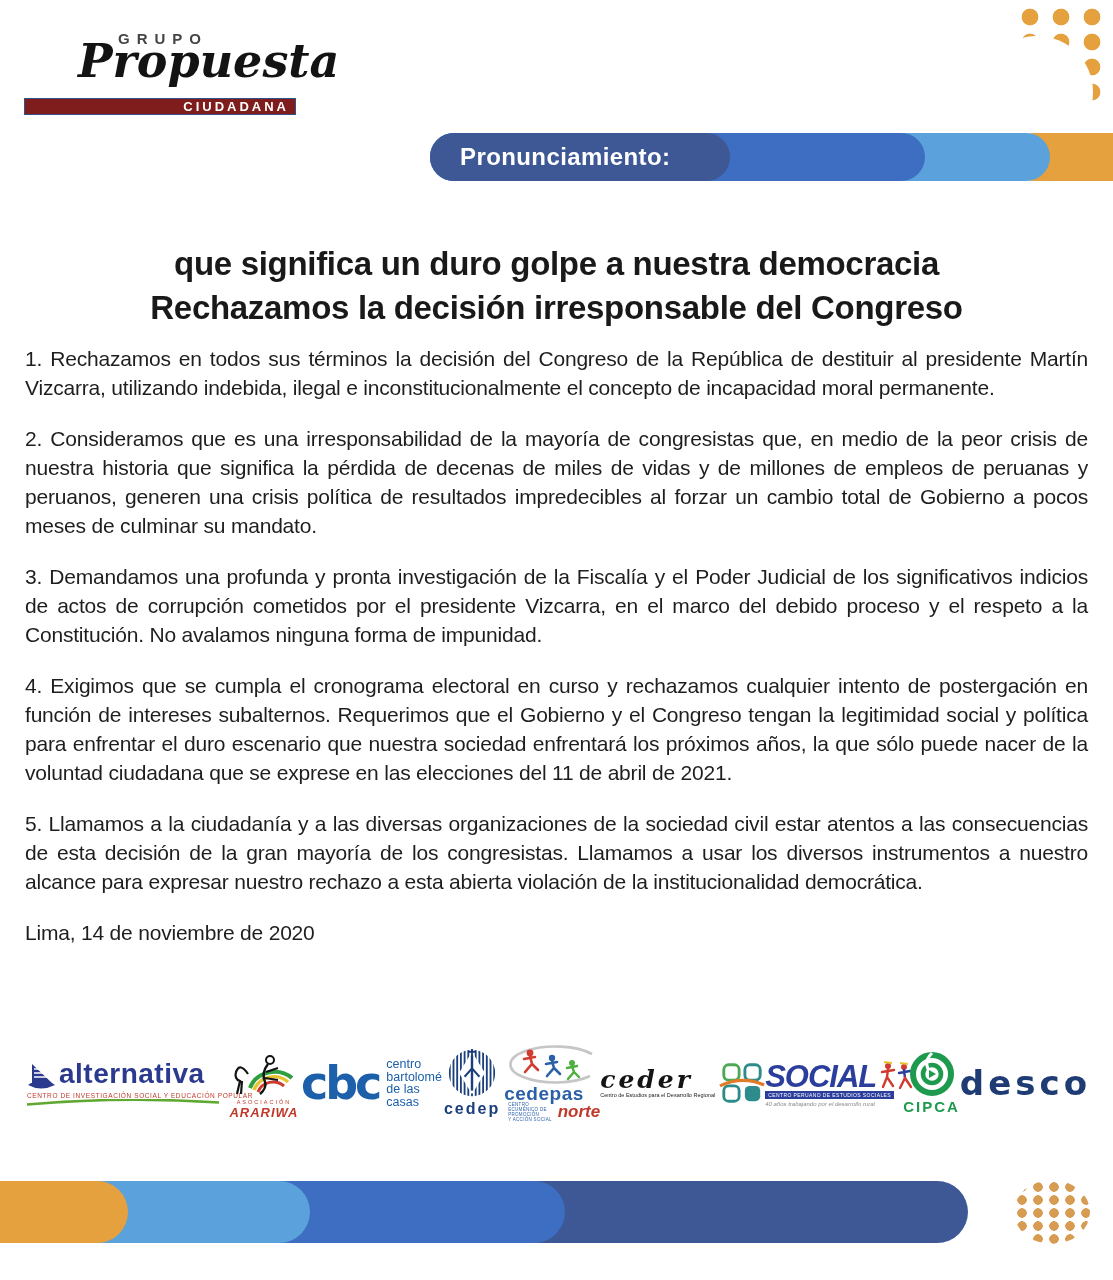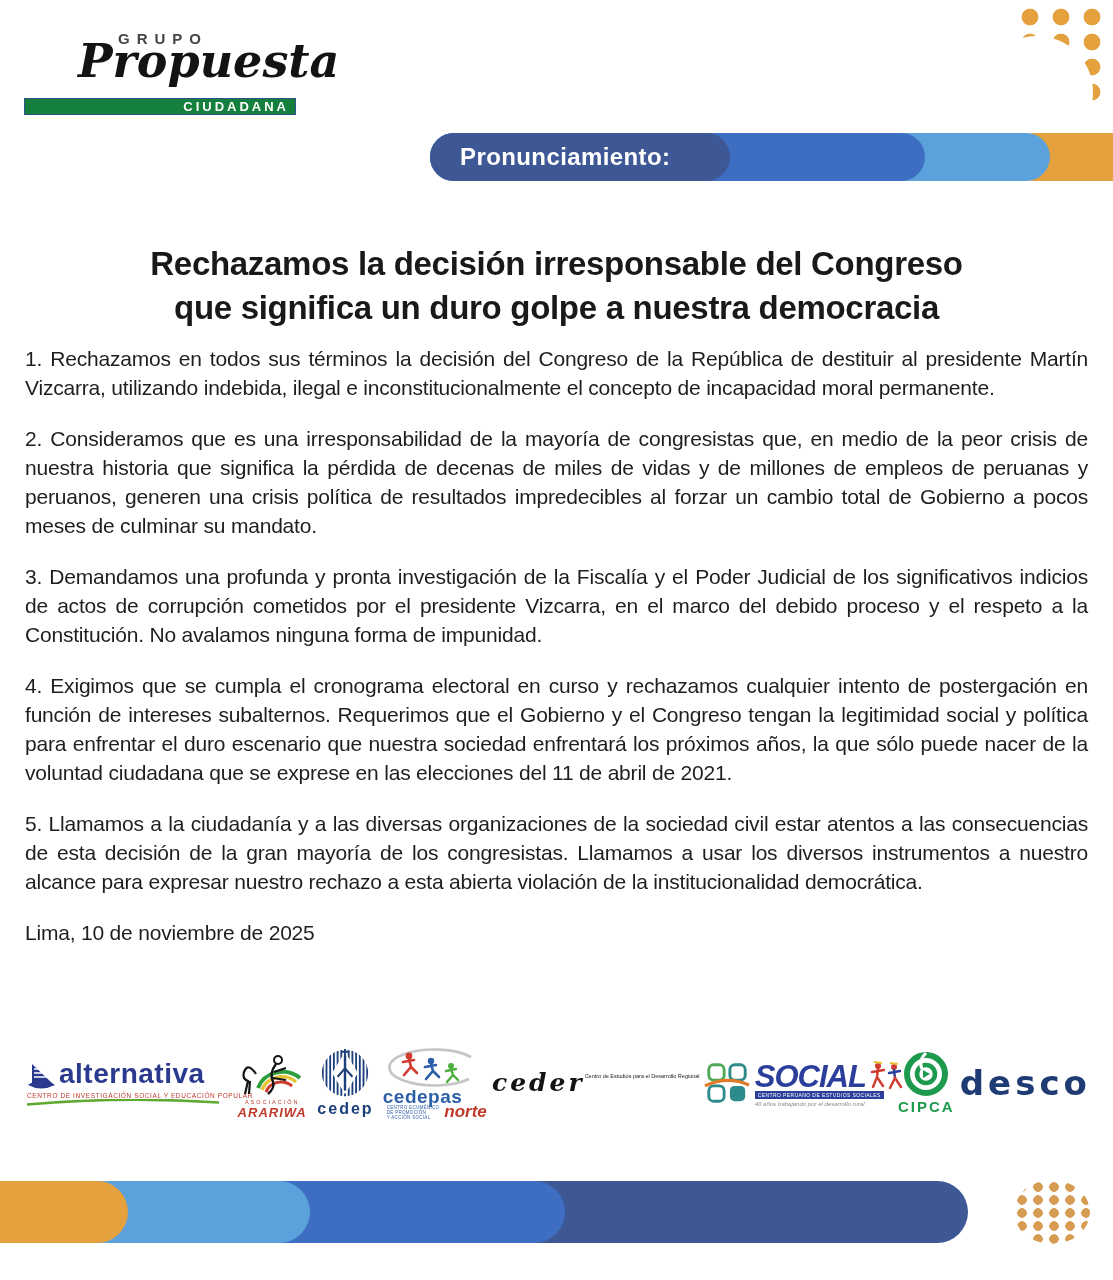--- a/index.html
+++ b/index.html
@@ -8,21 +8,21 @@
     background:#ffffff;overflow:hidden;
     font-family:"Liberation Sans",sans-serif;color:#1f1f1f;
   }
 
   
   .logo{position:absolute;top:10px;left:20px;width:290px;height:110px;}
   .logo-grupo{position:absolute;top:20px;left:98px;font-size:15px;font-weight:bold;
     letter-spacing:7px;color:#454545;}
   .logo-script{position:absolute;top:24px;left:58px;font-family:"DejaVu Serif",serif;
     font-style:italic;font-weight:bold;font-size:46px;color:#131313;z-index:2;}
-  .logo-bar{position:absolute;left:4px;top:88px;width:272px;height:17px;background:#15803d;
+  .logo-bar{position:absolute;left:4px;top:88px;width:272px;height:17px;background:#7f1d1d;
     border:1px solid #31538C;display:flex;justify-content:flex-end;align-items:center;
     padding-right:6px;box-sizing:border-box;}
   .logo-bar span{color:#fff;font-weight:bold;font-size:13px;letter-spacing:3px;}
 
   
   .dots-tr{position:absolute;top:8px;right:4px;width:88px;height:96px;
     background-image:radial-gradient(circle at 9px 9px,#E5A13D 8px,transparent 8.7px);
     background-size:31px 25px;}
   .dots-tr .cut{position:absolute;left:-40px;bottom:-44px;width:112px;height:112px;
     background:#fff;border-radius:50%;}
@@ -72,21 +72,21 @@
   .cedep-name{font-size:16px;font-weight:bold;color:#1B3F7A;letter-spacing:2px;margin-top:2px;}
   
   .p-cdp{width:108px;align-items:flex-start;}
   .cdp-name{font-size:19px;font-weight:bold;color:#2B5FA8;letter-spacing:.5px;line-height:16px;margin-left:4px;}
   .cdp-sub{display:flex;align-items:center;margin-left:8px;}
   .cdp-tags{display:flex;flex-direction:column;}
   .cdp-tag{font-size:4.5px;color:#2B5FA8;letter-spacing:.3px;}
   .cdp-norte{font-size:17px;font-weight:bold;font-style:italic;color:#C0392B;margin-left:2px;line-height:14px;}
   
   .p-ceder{flex-direction:row;align-items:center;gap:4px;}
-  .ceder-col{display:flex;align-items:flex-start;}
+  .ceder-col{display:flex;flex-direction:column;align-items:flex-start;}
   .ceder-name{font-family:"DejaVu Serif",serif;font-style:italic;font-weight:bold;
     font-size:25px;color:#141414;letter-spacing:3px;line-height:22px;}
   .ceder-tag{font-size:5.5px;color:#222;margin-top:1px;white-space:nowrap;}
   
   .p-cepes{align-items:flex-start;width:138px;}
   .cepes-top{display:flex;align-items:flex-end;gap:2px;}
   .cepes-name{font-size:31px;font-weight:bold;font-style:italic;color:#2B3E9B;
     letter-spacing:-1px;line-height:26px;}
   .cepes-bar{background:#2B3E9B;color:#fff;font-size:5px;letter-spacing:.4px;
     padding:1px 3px;margin-top:1px;white-space:nowrap;}
@@ -129,31 +129,31 @@
 
   <div class="banner">
     <div class="bl bl-orange"></div>
     <div class="bl bl-light"></div>
     <div class="bl bl-medium"></div>
     <div class="bl bl-dark"></div>
     <span class="banner-text">Pronunciamiento:</span>
   </div>
 
   <h1 class="title">
+    <span>que significa un duro golpe a nuestra democracia</span>
     <span>Rechazamos la decisión irresponsable del Congreso</span>
-    <span>que significa un duro golpe a nuestra democracia</span>
   </h1>
 
   <main class="bodytext">
     <p>1. Rechazamos en todos sus términos la decisión del Congreso de la República de destituir al presidente Martín Vizcarra, utilizando indebida, ilegal e inconstitucionalmente el concepto de incapacidad moral permanente.</p>
     <p>2. Consideramos que es una irresponsabilidad de la mayoría de congresistas que, en medio de la peor crisis de nuestra historia que significa la pérdida de decenas de miles de vidas y de millones de empleos de peruanas y peruanos, generen una crisis política de resultados impredecibles al forzar un cambio total de Gobierno a pocos meses de culminar su mandato.</p>
     <p>3. Demandamos una profunda y pronta investigación de la Fiscalía y el Poder Judicial de los significativos indicios de actos de corrupción cometidos por el presidente Vizcarra, en el marco del debido proceso y el respeto a la Constitución. No avalamos ninguna forma de impunidad.</p>
     <p>4. Exigimos que se cumpla el cronograma electoral en curso y rechazamos cualquier intento de postergación en función de intereses subalternos. Requerimos que el Gobierno y el Congreso tengan la legitimidad social y política para enfrentar el duro escenario que nuestra sociedad enfrentará los próximos años, la que sólo puede nacer de la voluntad ciudadana que se exprese en las elecciones del 11 de abril de 2021.</p>
     <p>5. Llamamos a la ciudadanía y a las diversas organizaciones de la sociedad civil estar atentos a las consecuencias de esta decisión de la gran mayoría de los congresistas. Llamamos a usar los diversos instrumentos a nuestro alcance para expresar nuestro rechazo a esta abierta violación de la institucionalidad democrática.</p>
-    <p class="dateline">Lima, 10 de noviembre de 2025</p>
+    <p class="dateline">Lima, 14 de noviembre de 2020</p>
   </main>
 
   <section class="partners">
     <div class="partners-row">
 
       <div class="partner p-alt">
         <div class="alt-top">
           <svg width="32" height="28" viewBox="0 0 32 28">
             <path d="M7 22 V3 L27 22 Z" fill="#2B3A8F"></path>
             <path d="M9 8 H16 M9 12 H20 M9 16 H24" stroke="#fff" stroke-width="1.6"></path>
@@ -174,20 +174,28 @@
           <path d="M26 46 A16 15 0 0 1 52 40" stroke="#CE3A2E" stroke-width="3" fill="none"></path>
           <circle cx="38" cy="14" r="4" fill="none" stroke="#141414" stroke-width="2"></circle>
           <path d="M36 18 q-7 9 -3 18 q2 6 -5 12" stroke="#141414" stroke-width="2.4" fill="none"></path>
           <path d="M34 26 l12 -4 M33 32 l13 2" stroke="#141414" stroke-width="2.2" fill="none"></path>
           <path d="M16 28 q-8 -12 -12 -2 q-2 7 4 9 l-3 13 M10 35 l-1 13" stroke="#141414" stroke-width="2.2" fill="none"></path>
         </svg>
         <div class="ara-asoc">ASOCIACIÓN</div>
         <div class="ara-name">ARARIWA</div>
       </div>
 
+      <div class="partner p-cbc">
+        <span class="cbc-name">cbc</span>
+        <span class="cbc-desc">
+          <span>centro</span><br>
+          <span>bartolomé</span><br>
+          <span>de las casas</span>
+        </span>
+      </div>
 
       <div class="partner">
         <svg width="50" height="50" viewBox="0 0 54 54">
           <clipPath id="cdpclip">
               <circle cx="27" cy="27" r="25"></circle>
             </clipPath>
           <g clip-path="url(#cdpclip)" stroke="#1B3F7A" stroke-width="2">
             <path d="M3 0V54 M7 0V54 M11 0V54 M15 0V54 M19 0V54 M23 0V54 M27 0V54 M31 0V54 M35 0V54 M39 0V54 M43 0V54 M47 0V54 M51 0V54"></path>
           </g>
           <path d="M27 4 L41 27 L27 50 L13 27 Z" fill="#ffffff"></path>

